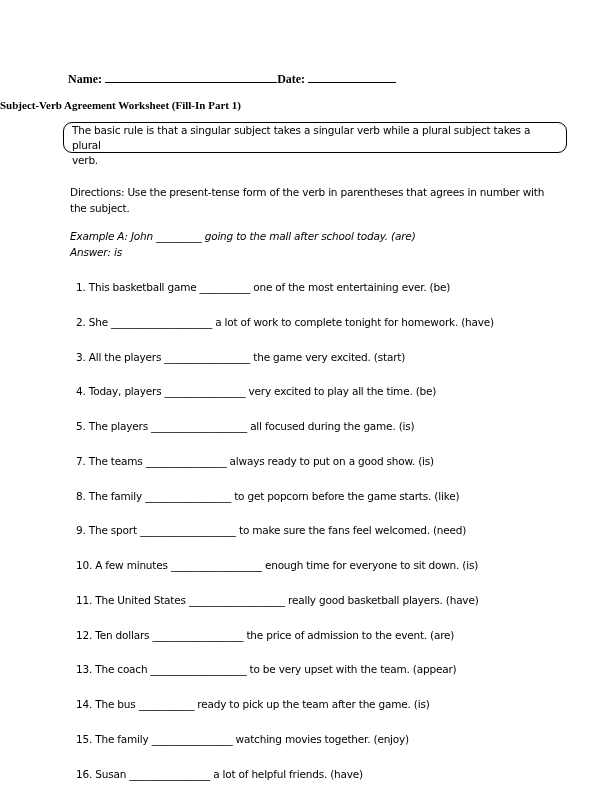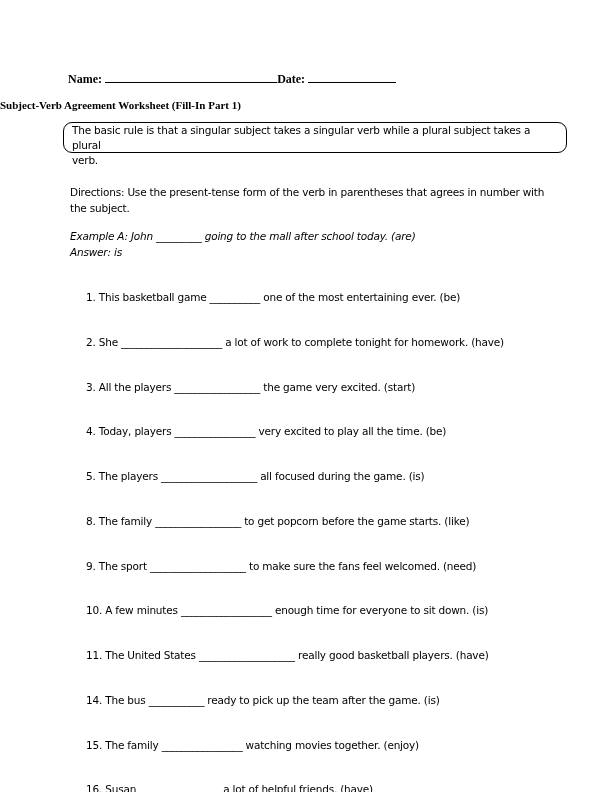--- a/index.html
+++ b/index.html
@@ -82,21 +82,21 @@
     font-style: italic;
   }
   
   .questions {
     position: absolute;
     left: 70px;
     top: 275px;
     width: 500px;
   }
   .q {
-    margin: 16px;
+    margin: 6px;
     height: 28.75px;
     line-height: 13px;
     white-space: nowrap;
   }
 </style>
 </head>
 <body>
 
 <div class="page">
 
@@ -129,30 +129,33 @@
 
       <p class="q">2. She ____________________ a lot of work to complete tonight for homework. (have)</p>
 
       <p class="q">3. All the players _________________ the game very excited. (start)</p>
 
       <p class="q">4. Today, players ________________ very excited to play all the time. (be)</p>
 
       <p class="q">5. The players ___________________ all focused during the game. (is)</p>
 
 
+      <p class="q">7. The teams ________________ always ready to put on a good show. (is)</p>
 
       <p class="q">8. The family _________________ to get popcorn before the game starts. (like)</p>
 
       <p class="q">9. The sport ___________________ to make sure the fans feel welcomed. (need)</p>
 
       <p class="q">10. A few minutes __________________ enough time for everyone to sit down. (is)</p>
 
       <p class="q">11. The United States ___________________ really good basketball players. (have)</p>
 
+      <p class="q">12. Ten dollars __________________ the price of admission to the event. (are)</p>
 
+      <p class="q">13. The coach ___________________ to be very upset with the team. (appear)</p>
 
       <p class="q">14. The bus ___________ ready to pick up the team after the game. (is)</p>
 
       <p class="q">15. The family ________________ watching movies together. (enjoy)</p>
 
       <p class="q">16. Susan ________________ a lot of helpful friends. (have)</p>
     </div>
 
 </div>
 

